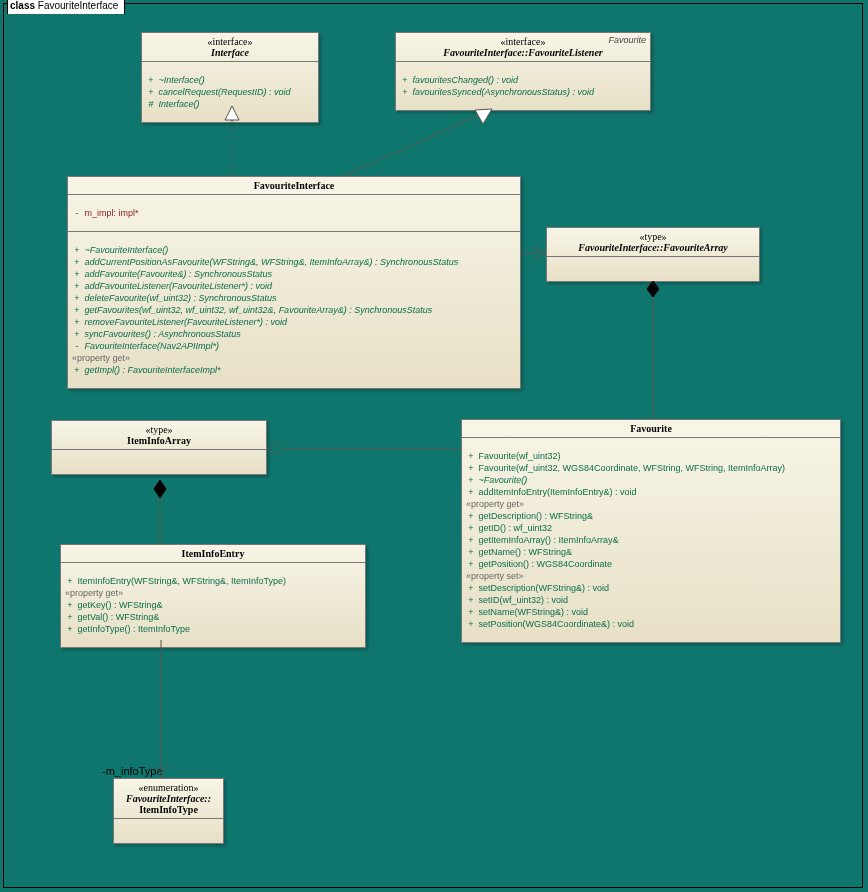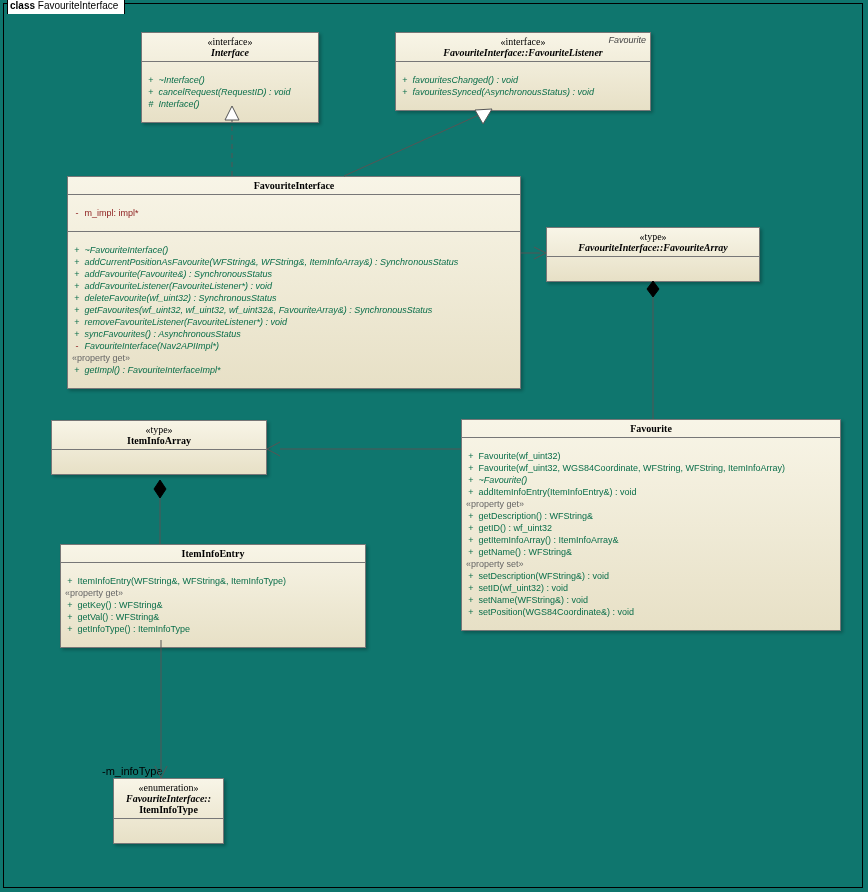--- a/index.html
+++ b/index.html
@@ -168,20 +168,21 @@
     <div class="uml-section">
       <div class="row"><span class="vis">+</span> <span class="sig-plain">Favourite(wf_uint32)</span></div>
       <div class="row"><span class="vis">+</span> <span class="sig-plain">Favourite(wf_uint32, WGS84Coordinate, WFString, WFString, ItemInfoArray)</span></div>
       <div class="row"><span class="vis">+</span> <span class="sig">~Favourite()</span></div>
       <div class="row"><span class="vis">+</span> <span class="sig-plain">addItemInfoEntry(ItemInfoEntry&amp;) : void</span></div>
       <div class="sect-label">«property get»</div>
       <div class="row"><span class="vis">+</span> <span class="sig-plain">getDescription() : WFString&amp;</span></div>
       <div class="row"><span class="vis">+</span> <span class="sig-plain">getID() : wf_uint32</span></div>
       <div class="row"><span class="vis">+</span> <span class="sig-plain">getItemInfoArray() : ItemInfoArray&amp;</span></div>
       <div class="row"><span class="vis">+</span> <span class="sig-plain">getName() : WFString&amp;</span></div>
+      <div class="row"><span class="vis">+</span> <span class="sig-plain">getPosition() : WGS84Coordinate</span></div>
       <div class="sect-label">«property set»</div>
       <div class="row"><span class="vis">+</span> <span class="sig-plain">setDescription(WFString&amp;) : void</span></div>
       <div class="row"><span class="vis">+</span> <span class="sig-plain">setID(wf_uint32) : void</span></div>
       <div class="row"><span class="vis">+</span> <span class="sig-plain">setName(WFString&amp;) : void</span></div>
       <div class="row"><span class="vis">+</span> <span class="sig-plain">setPosition(WGS84Coordinate&amp;) : void</span></div>
     </div>
   </div>
 
   <div class="uml-class" style="left:37px; top:544px; width:306px;margin-left:23px;">
     <div class="uml-section first uml-title">

